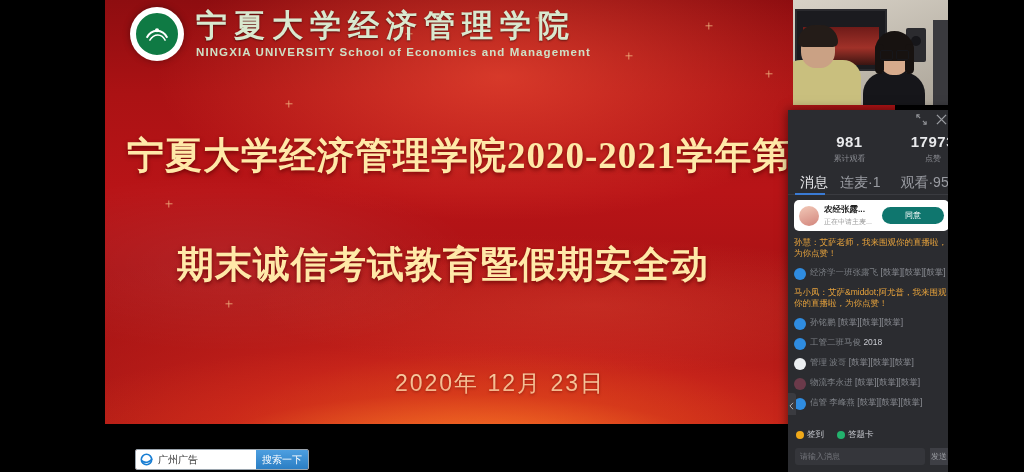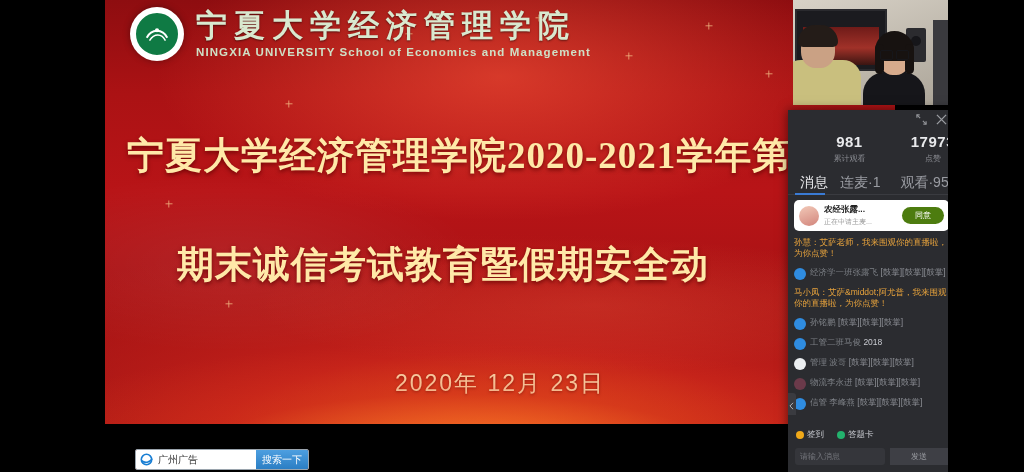--- a/index.html
+++ b/index.html
@@ -101,21 +101,21 @@
   .tab.active{color:#e8e9eb;}
   .tab-ul{position:absolute;left:7px;bottom:-1px;width:30px;height:2px;background:#3a7bd5;}
   .dot-live{width:5px;height:5px;border-radius:50%;background:#f08519;margin:0 4px;}
 
   .chatwrap{flex:1;position:relative;overflow:hidden;padding:5px 6px 0;}
   .pin{background:#fff;border-radius:5px;padding:4px 5px;display:flex;align-items:center;gap:5px;}
   .pin .av{width:20px;height:20px;border-radius:50%;background:linear-gradient(160deg,#f2c9b8,#d2857c);flex:0 0 auto;}
   .pin .meta{flex:1;min-width:0;}
   .pin .nm{font-size:8.5px;color:#222;font-weight:bold;white-space:nowrap;overflow:hidden;text-overflow:ellipsis;}
   .pin .sub{font-size:7px;color:#9a9a9a;margin-top:1px;white-space:nowrap;overflow:hidden;text-overflow:ellipsis;}
-  .pin .btn{background:#4d7c0f;color:#fff;font-size:8px;border-radius:9px;padding:3px 13px;white-space:nowrap;}
+  .pin .btn{background:#0f766e;color:#fff;font-size:8px;border-radius:9px;padding:3px 23px;white-space:nowrap;}
 
   .msgs{margin-top:6px;display:flex;flex-direction:column;gap:7px;}
   .msg{display:flex;gap:4px;align-items:flex-start;font-size:8.5px;line-height:1.35;}
   .msg .mav{width:12px;height:12px;border-radius:50%;flex:0 0 auto;margin-top:1px;background:#2f8ce0;}
   .msg .mtx{flex:1;min-width:0;word-break:break-all;}
   .msg.host .mtx{color:#e6a23c;}
   .msg .who{color:#7d8086;}
   .msg .bd{color:#c8cad0;}
   .clap{color:#8f9298;}
 
@@ -123,21 +123,21 @@
     border-radius:0 3px 3px 0;display:flex;align-items:center;justify-content:center;cursor:pointer;}
   .collapse svg{width:5px;height:8px;}
 
   .chips{display:flex;align-items:center;gap:13px;padding:6px 8px 4px;}
   .chip{display:flex;align-items:center;gap:3px;font-size:8.5px;color:#c8cad0;cursor:pointer;margin-top:8px;}
   .chip .cd{width:8px;height:8px;border-radius:50%;}
 
   .inputbar{display:flex;align-items:center;gap:5px;height:22px;padding:0 7px 5px;}
   .inputbar .box{flex:1;height:17px;background:#35363b;border-radius:3px;display:flex;align-items:center;
     padding:0 5px;font-size:8px;color:#75777d;}
-  .sendbtn{width:58px;height:17px;border-radius:0;background:#3e3f45;color:#9a9ca2;font-size:8px;
+  .sendbtn{width:18px;height:17px;border-radius:0;background:#3e3f45;color:#9a9ca2;font-size:8px;
     display:flex;align-items:center;justify-content:center;cursor:pointer;}
 
   .rightblack{position:absolute;left:948px;top:0;width:76px;height:472px;background:#000;}
 </style>
 </head>
 <body>
 
 <div class="stage">
 
   <div class="slide">

